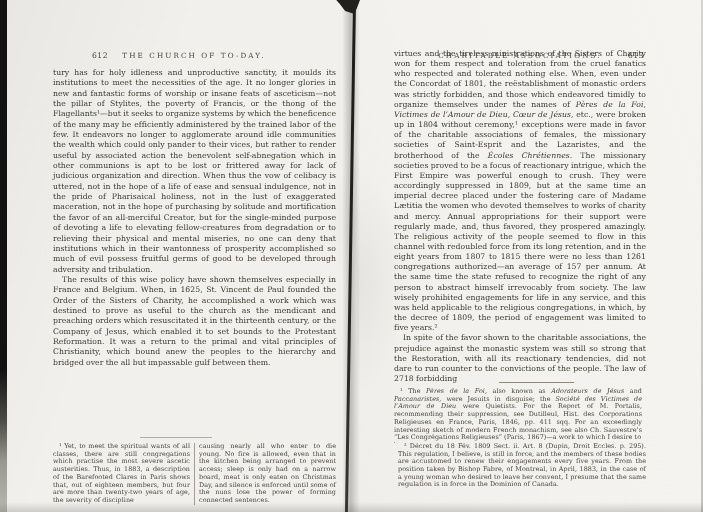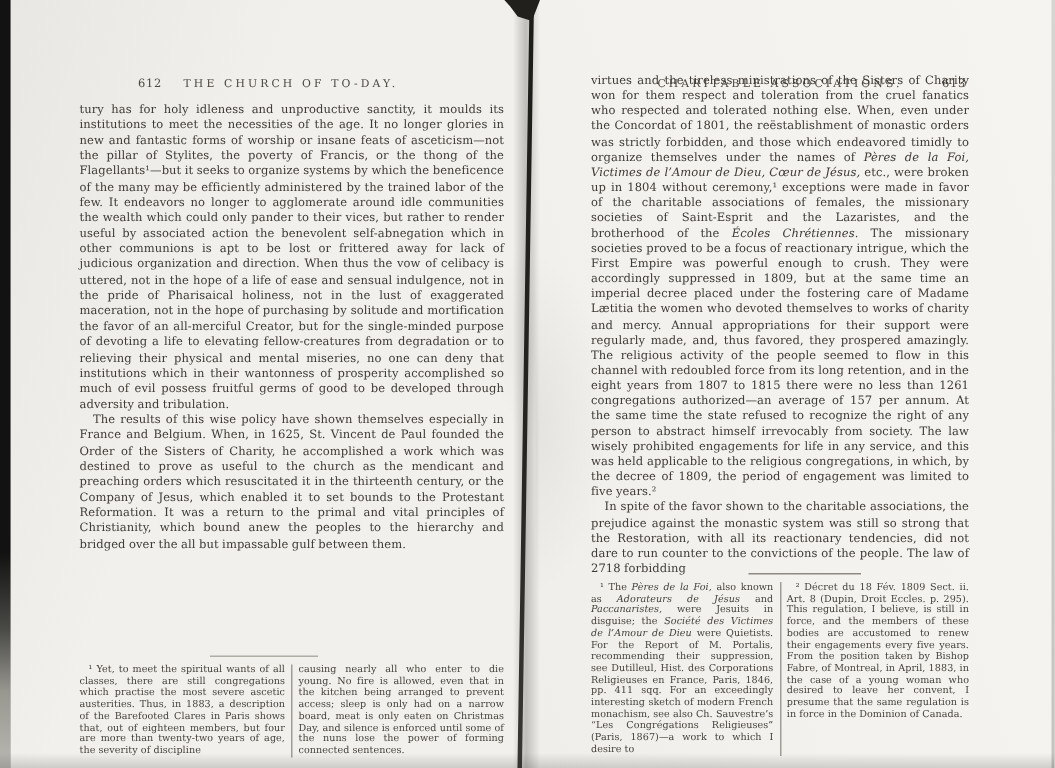--- a/index.html
+++ b/index.html
@@ -80,21 +80,21 @@
   .para.indent { text-indent:9px; }
   .para em { font-style:italic; }
 
   
   .foot-rule { position:absolute; height:1px; background:var(--rule,#8d8882); }
   .page-left  .foot-rule { left:133px; top:437px; width:72px; opacity:0.65; }
   .page-right .foot-rule { left:142px; top:382px; width:75px; }
   .footnotes { position:absolute; display:flex; font-size:6.4px; line-height:7.7px;
     text-align:justify; color:#47423c; letter-spacing:0.05px; }
   .page-left  .footnotes { left:46px; top:443px; width:283px; }
-  .page-right .footnotes { left:37px; top:388px; width:252px; }
+  .page-right .footnotes { left:37px; top:388px; width:252px;flex-direction:column; }
   .fcol { flex:1 1 0; }
   .fcol-1 { padding-right:4px; }
   .fcol-2 { padding-left:4px; }
   .fdivider { width:1px; background:#a19c95; flex:0 0 1px; }
   .footnotes .para.indent { text-indent:6px; }
 </style>
 </head>
 <body>
 
 <div class="scan">

